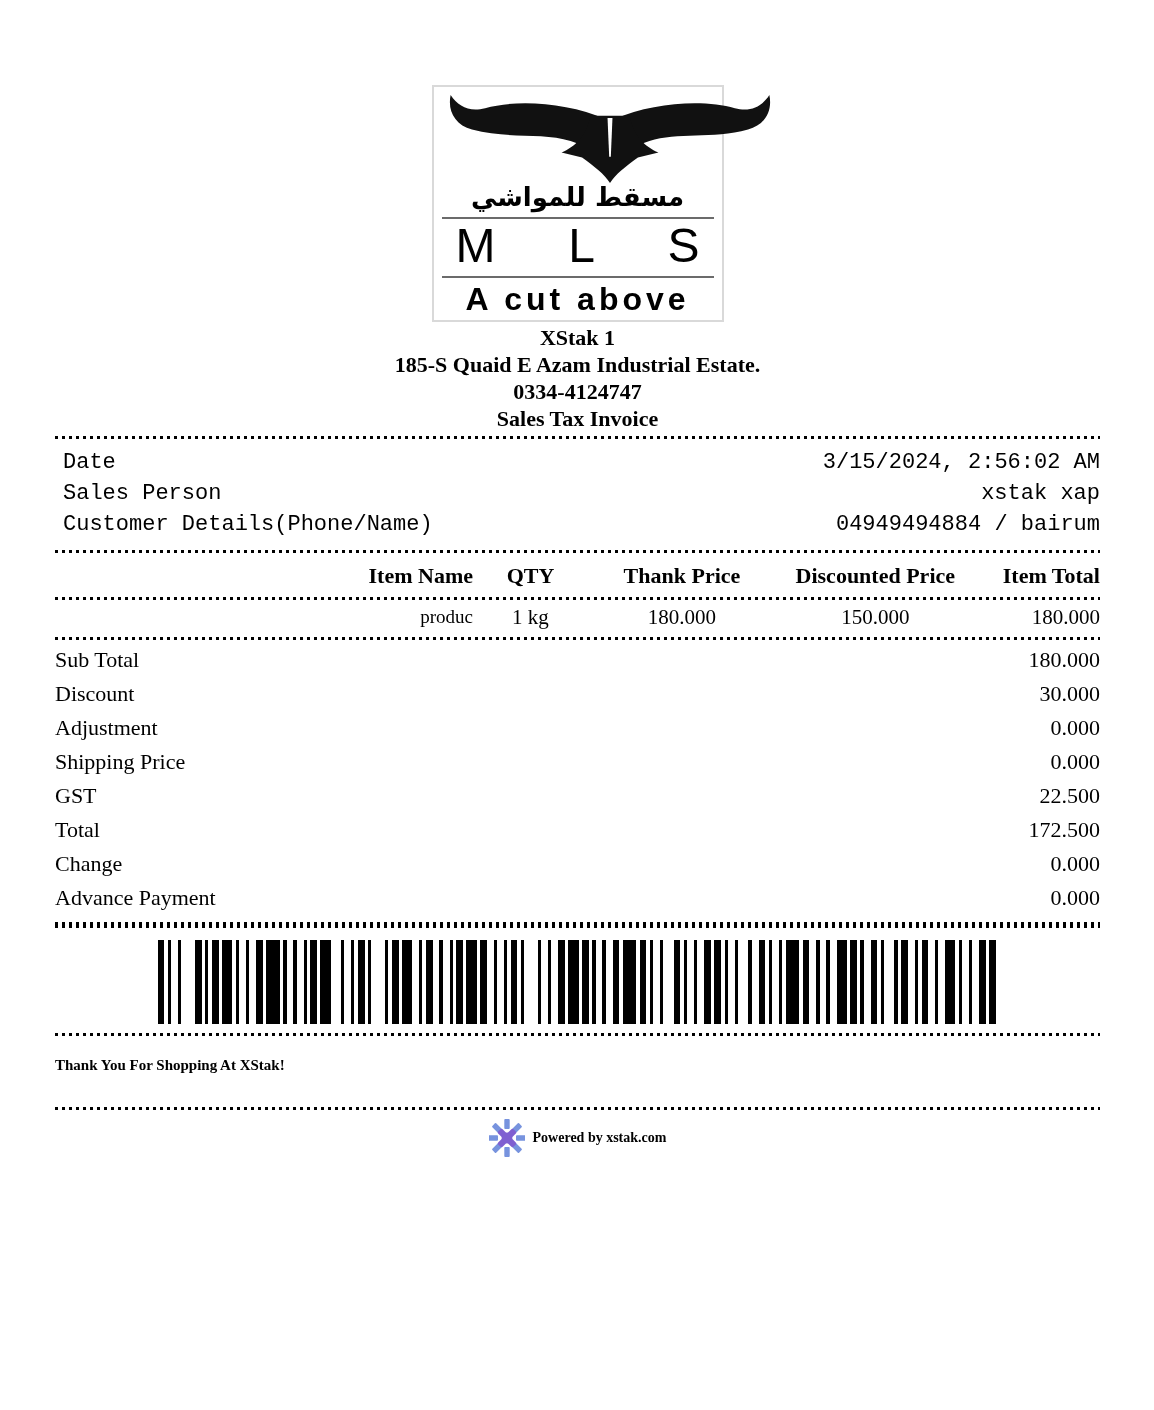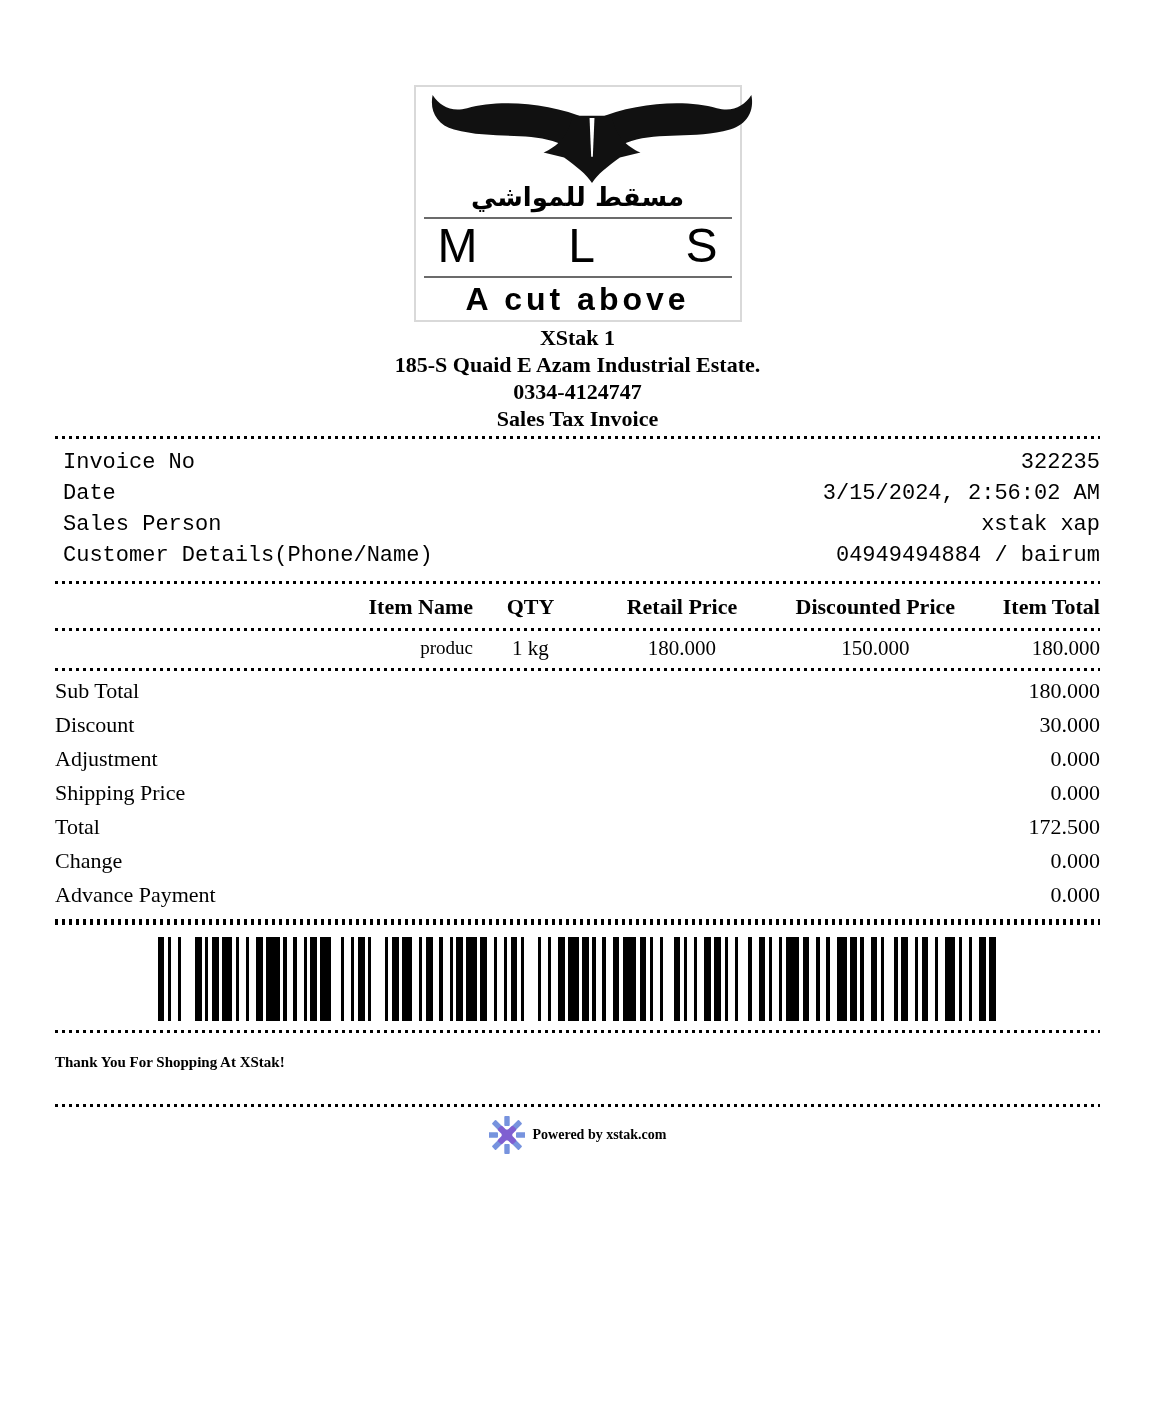--- a/index.html
+++ b/index.html
@@ -3,21 +3,21 @@
 <meta charset="utf-8">
 <style>
   html,body{margin:0;padding:0;background:#fff;}
   body{width:1154px;height:1410px;font-family:"Liberation Serif",serif;color:#000;overflow:hidden;}
   .receipt{padding:0 54px 0 55px;}
 
   
   .dots{height:3px;background:repeating-linear-gradient(to right,#000 0 3px,transparent 3px 7px);}
 
   
-  .logo-box{width:328px;margin:85px auto 0;border:2px solid #d9d9d9;box-sizing:border-box;padding:4px 8px 2px;background:#fff;}
+  .logo-box{width:292px;margin:85px auto 0;border:2px solid #d9d9d9;box-sizing:border-box;padding:4px 8px 2px;background:#fff;}
   .bull{display:block;margin:0 auto;}
   .arabic{direction:rtl;text-align:center;font-family:"DejaVu Sans",sans-serif;font-weight:bold;font-size:26px;line-height:1.1;padding:0 2px 5px;border-bottom:2px solid #6b6b6b;}
   .mls-row{display:flex;justify-content:space-between;align-items:center;padding:3px 14px 6px;border-bottom:2px solid #6b6b6b;font-family:"Liberation Sans",sans-serif;font-size:48px;line-height:1;font-weight:500;}
   .tagline{text-align:center;font-family:"Liberation Sans",sans-serif;font-weight:bold;font-size:32px;line-height:1;padding:5px 0 3px;letter-spacing:4px;}
 
   
   .store-info{text-align:center;font-weight:bold;font-size:22px;line-height:27px;margin-top:2px;padding-bottom:4px;}
 
   
   .meta{font-family:"Liberation Mono","DejaVu Sans Mono",monospace;font-size:22px;padding:8px 0 10px;}
@@ -77,43 +77,39 @@
     <div>XStak 1</div>
     <div>185-S Quaid E Azam Industrial Estate.</div>
     <div>0334-4124747</div>
     <div>Sales Tax Invoice</div>
   </div>
 
   <div class="dots"></div>
 
   <div class="meta">
     <div class="meta-row">
-      <span class="m-label">Invoice No</span>
-      <span class="m-value">322235</span>
-    </div>
-    <div class="meta-row">
       <span class="m-label">Date</span>
       <span class="m-value">3/15/2024, 2:56:02 AM</span>
     </div>
     <div class="meta-row">
       <span class="m-label">Sales Person</span>
       <span class="m-value">xstak xap</span>
     </div>
     <div class="meta-row">
       <span class="m-label">Customer Details(Phone/Name)</span>
       <span class="m-value">04949494884 / bairum</span>
     </div>
   </div>
 
   <div class="dots"></div>
 
   <div class="thead">
     <span class="col-name">Item Name</span>
     <span class="col-qty">QTY</span>
-    <span class="col-retail">Retail Price</span>
+    <span class="col-retail">Thank Price</span>
     <span class="col-disc">Discounted Price</span>
     <span class="col-total">Item Total</span>
   </div>
 
   <div class="dots"></div>
 
   <div class="item-row">
     <span class="col-name item-name">
       <div>produc</div>
     </span>
@@ -134,20 +130,24 @@
       <span>Discount</span>
       <span>30.000</span>
     </div>
     <div class="sum-row">
       <span>Adjustment</span>
       <span>0.000</span>
     </div>
     <div class="sum-row">
       <span>Shipping Price</span>
       <span>0.000</span>
+    </div>
+    <div class="sum-row">
+      <span>GST</span>
+      <span>22.500</span>
     </div>
     <div class="sum-row">
       <span>Total</span>
       <span>172.500</span>
     </div>
     <div class="sum-row">
       <span>Change</span>
       <span>0.000</span>
     </div>
     <div class="sum-row">

